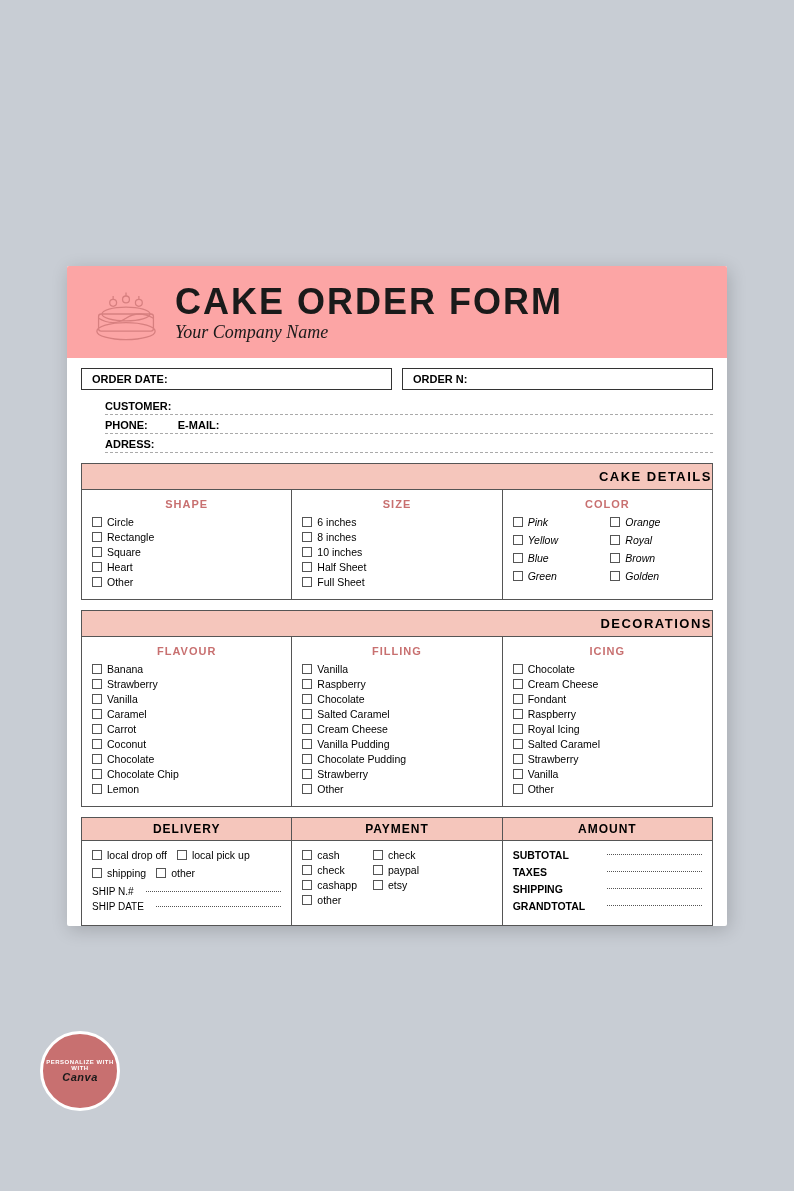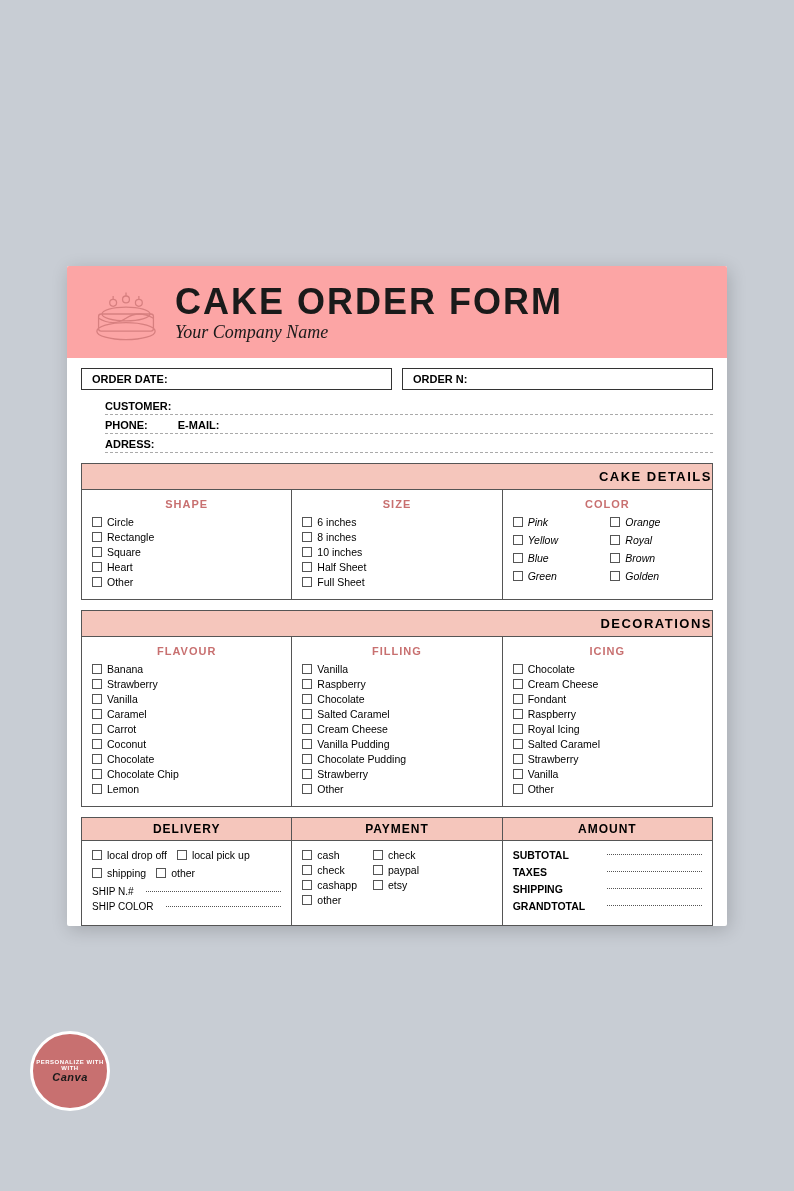--- a/index.html
+++ b/index.html
@@ -184,21 +184,21 @@
     .footer {
       text-align: center;
       font-size: 9px;
       color: #555;
       padding: 8px 0 10px 0;
       margin: 8px 14px 0 14px;
     }
     .canva-badge {
       position: fixed;
       bottom: 80px;
-      left: 30px;
+      left: 40px;
       width: 80px;
       height: 80px;
       background: #c87070;
       border-radius: 50%;
       display: flex;
       flex-direction: column;
       align-items: center;
       justify-content: center;
       font-size: 7px;
       color: white;
@@ -496,21 +496,21 @@
         <div class="check-item">
             <span class="checkbox"></span>
             <span>other</span>
           </div>
       </div>
       <div class="dotted-line">
         <span>SHIP N.#</span>
         <span class="dots"></span>
       </div>
       <div class="dotted-line">
-        <span>SHIP COLOR</span>
+        <span>SHIP DATE</span>
         <span class="dots"></span>
       </div>
     </div>
 
     <div class="bottom-col">
       <div class="bottom-col-title">PAYMENT</div>
       <div style="display:flex; gap:16px;">
         <div>
           <div class="check-item">
               <span class="checkbox"></span>

